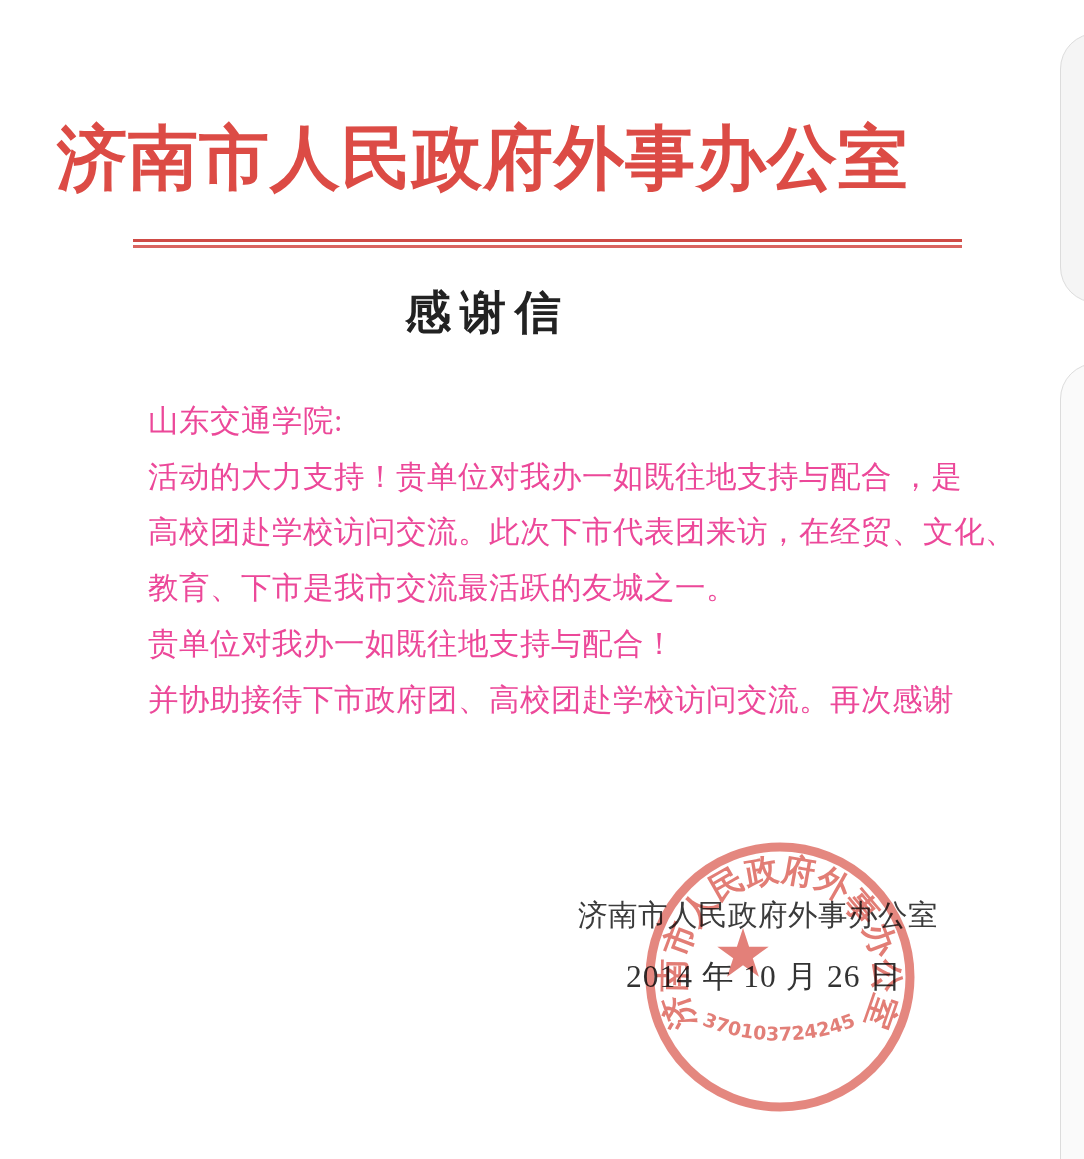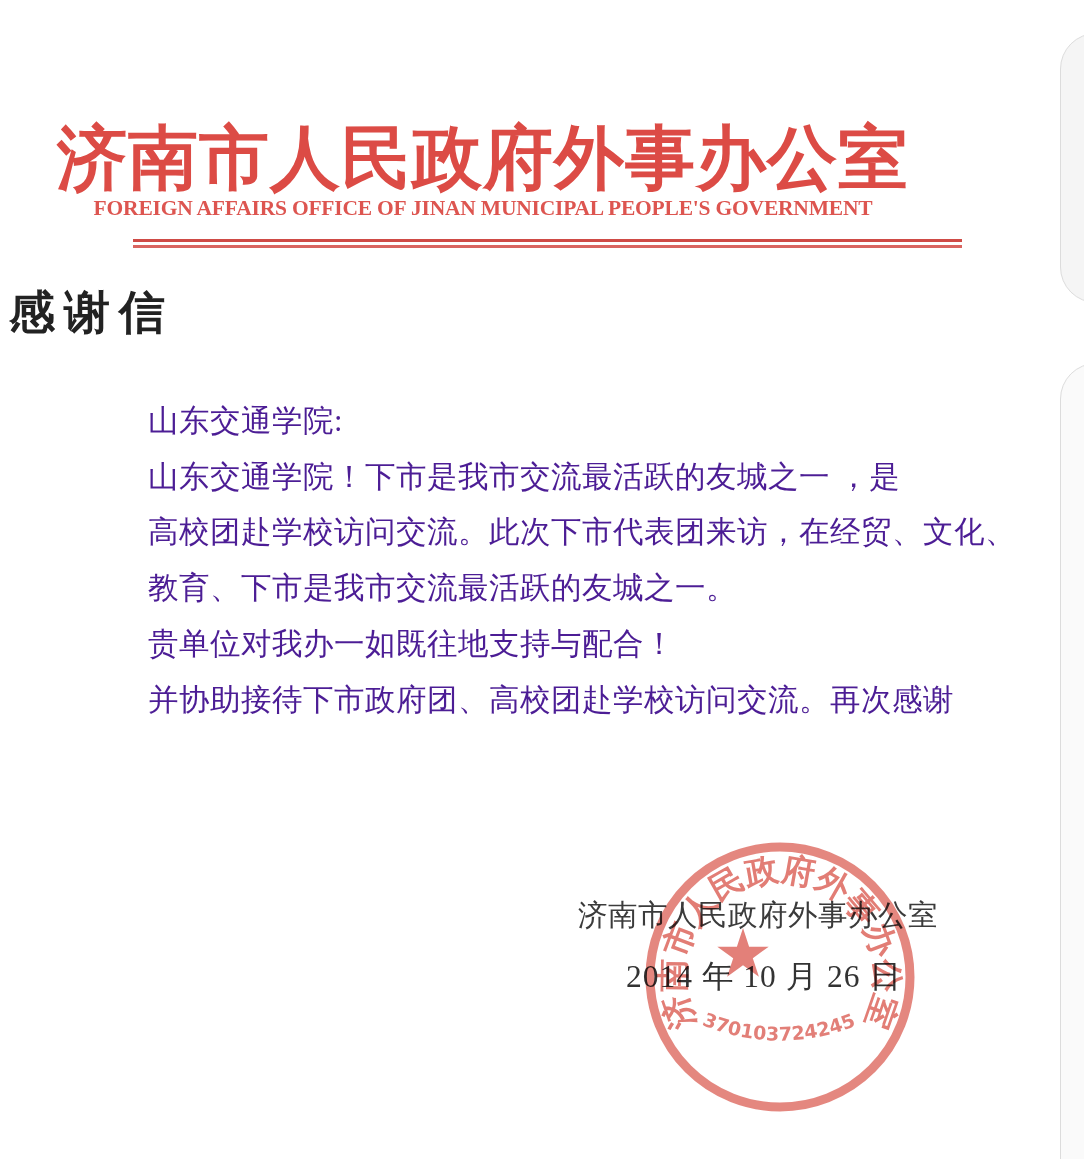--- a/index.html
+++ b/index.html
@@ -33,29 +33,30 @@
   }
   .letterhead-rule{
     position:absolute;top:239px;left:133px;width:829px;
   }
   .letterhead-rule .rule-top{height:3px;background:#cf4b46;}
   .letterhead-rule .rule-gap{height:3px;background:transparent;}
   .letterhead-rule .rule-bottom{height:2.5px;background:#d96560;}
   
   .letter-title{
     position:absolute;top:282px;left:0;right:118px;
+    text-align:center;
     font-size:46px;font-weight:700;
     color:#222222;
     letter-spacing:9px;text-indent:9px;
     white-space:nowrap;
   }
   .letter-body{
     position:absolute;top:394px;left:148px;width:830px;
     font-size:30.5px;line-height:55.7px;
-    color:#4c1d95;
+    color:#ec4899;
     letter-spacing:0.5px;
   }
   .body-line{white-space:nowrap;}
   .body-line.indent{text-indent:64px;}
   .signature{
     position:absolute;top:896px;left:578px;
     font-size:29.5px;color:#3b3b3b;
     letter-spacing:0.5px;white-space:nowrap;
     z-index:2;
   }
@@ -83,33 +84,32 @@
   .edge-pill-1{left:1060px;top:33px;width:70px;height:268px;}
   .edge-pill-2{left:1060px;top:363px;width:70px;height:900px;background:#fafafa;}
 </style>
 </head>
 <body>
 
 <div class="page">
 
   <div class="letterhead-title">济南市人民政府外事办公室</div>
 
-  <div class="letterhead-subtitle">FOREIGN AFFAIRS OFFICE OF JINAN MUNICIPAL PEOPLE'S GOVERNMENT</div>
 
   <div class="letterhead-rule">
     <div class="rule-top"></div>
     <div class="rule-gap"></div>
     <div class="rule-bottom"></div>
   </div>
 
   <div class="letter-title">感谢信</div>
 
   <div class="letter-body">
     <div class="body-line">山东交通学院:</div>
-    <div class="body-line">山东交通学院！下市是我市交流最活跃的友城之一 ，是</div>
+    <div class="body-line">活动的大力支持！贵单位对我办一如既往地支持与配合 ，是</div>
     <div class="body-line">高校团赴学校访问交流。此次下市代表团来访，在经贸、文化、</div>
     <div class="body-line">教育、下市是我市交流最活跃的友城之一。</div>
     <div class="body-line">贵单位对我办一如既往地支持与配合！</div>
     <div class="body-line">并协助接待下市政府团、高校团赴学校访问交流。再次感谢</div>
   </div>
 
   <div class="signature">济南市人民政府外事办公室</div>
 
   <div class="date-line">2014 年 10 月 26 日</div>
 

